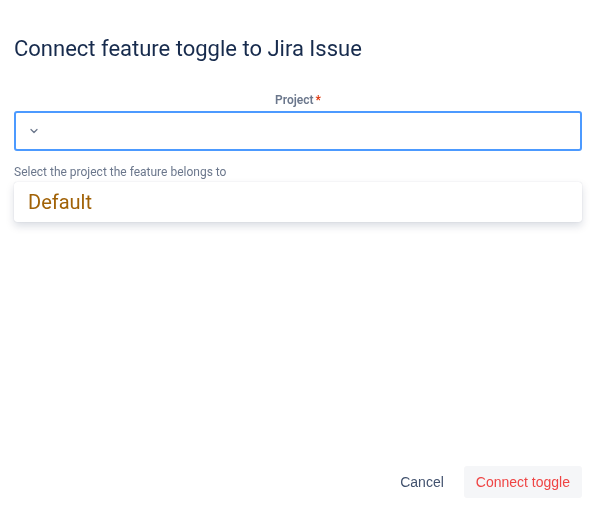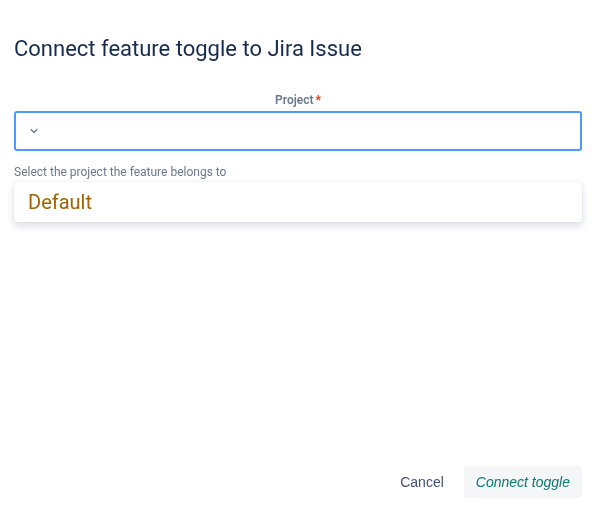--- a/index.html
+++ b/index.html
@@ -106,23 +106,22 @@
       cursor: pointer;
       border: none;
       background: transparent;
     }
     .btn-subtle {
       color: #42526E;
       background: transparent;
     }
     .btn-disabled {
       background: #091E420A;
-      color: #0f766e;
+      color: #ef4444;
       cursor: not-allowed;
-      font-style: italic;
     }
   </style>
 </head>
 <body>
 
 <div class="container">
   <h1 class="title">Connect feature toggle to Jira Issue</h1>
 
   <div class="field-label">
     <span>Project</span><span class="req">*</span>

